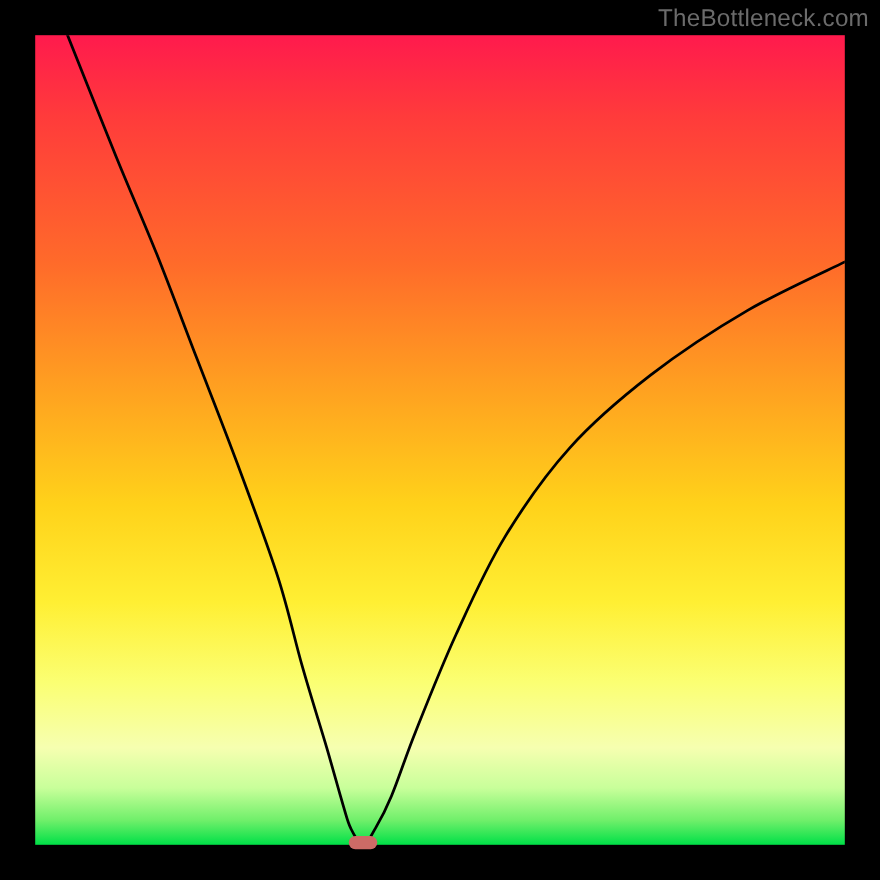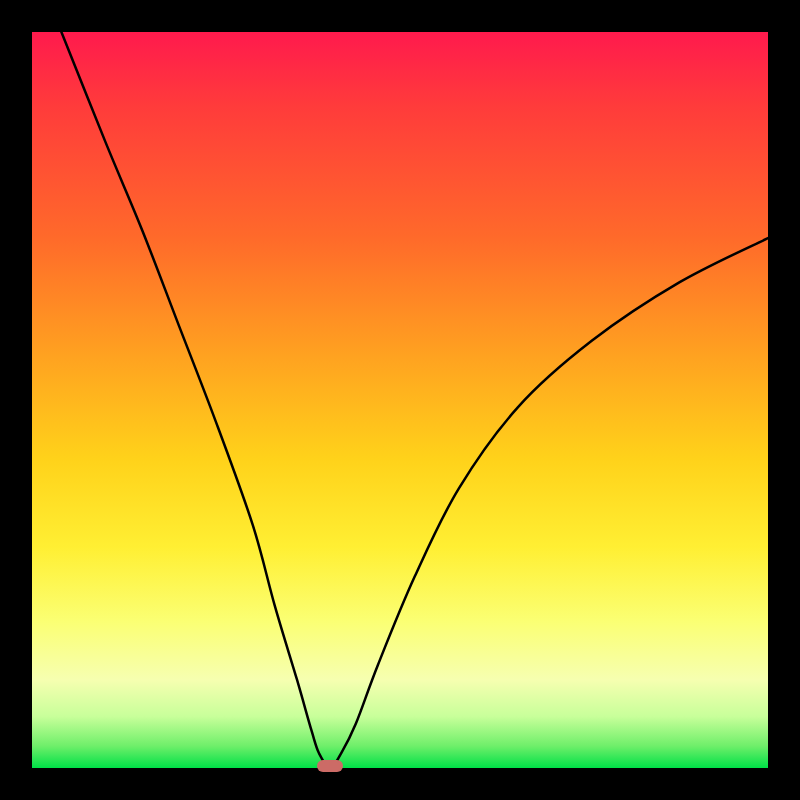--- a/index.html
+++ b/index.html
@@ -66,13 +66,14 @@
 <div class="frame">
   <div class="plot-area">
 
     <svg class="curve" viewBox="0 0 736 736" preserveAspectRatio="none">
       <path d="M 29.4 0.0 C 36.8 18.4, 60.1 77.3, 73.6 110.4 C 87.1 143.5, 98.1 168.1, 110.4 198.7 C 122.7 229.4, 134.9 262.5, 147.2 294.4 C 159.5 326.3, 171.7 357.0, 184.0 390.1 C 196.3 423.2, 211.0 462.5, 220.8 493.1 C 230.6 523.8, 235.5 548.3, 242.9 574.1 C 250.2 599.8, 258.8 626.8, 265.0 647.7 C 271.1 668.5, 276.0 686.9, 279.7 699.2 C 283.4 711.5, 284.0 715.1, 287.0 721.3 C 290.1 727.4, 294.4 736.0, 298.1 736.0 C 301.8 736.0, 304.8 728.6, 309.1 721.3 C 313.4 713.9, 317.7 706.6, 323.8 691.8 C 330.0 677.1, 336.1 657.5, 345.9 633.0 C 355.7 608.4, 369.2 574.1, 382.7 544.6 C 396.2 515.2, 409.7 484.5, 426.9 456.3 C 444.1 428.1, 463.7 399.9, 485.8 375.4 C 507.8 350.8, 532.4 330.0, 559.4 309.1 C 586.3 288.3, 618.2 267.4, 647.7 250.2 C 677.1 233.1, 721.3 213.4, 736.0 206.1" fill="none" stroke="#000000" stroke-width="2.5" stroke-linecap="round" stroke-linejoin="round"></path>
     </svg>
 
     <div class="marker" style="left: 285.08px; top: 728px; background: rgb(204, 107, 102);"></div>
   </div>
 
+  <div class="watermark">TheBottleneck.com</div>
 </div>
 
 </body></html>

